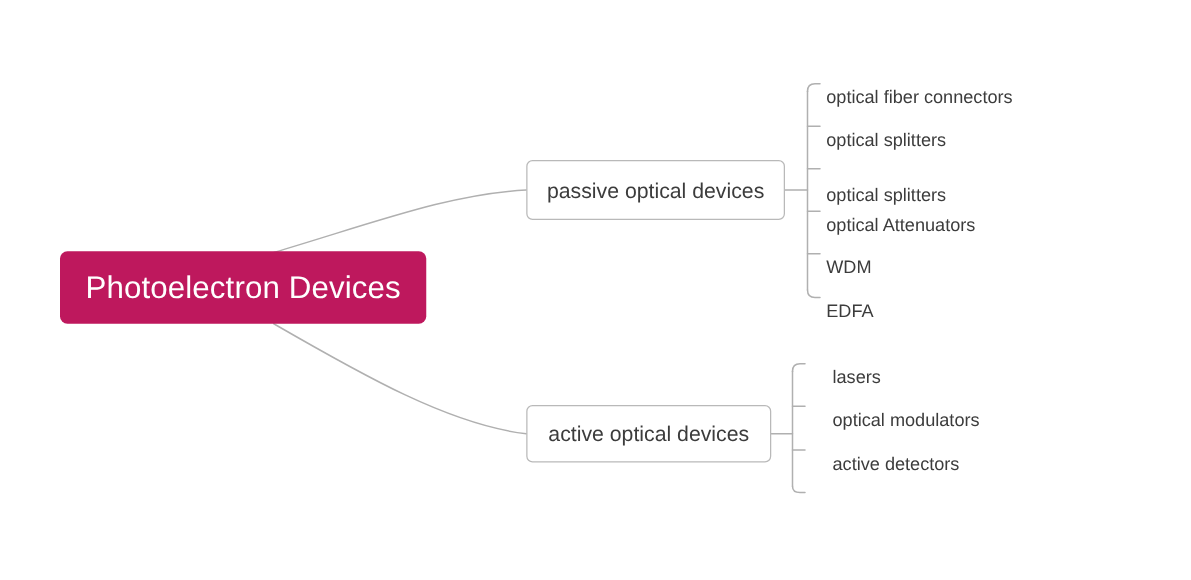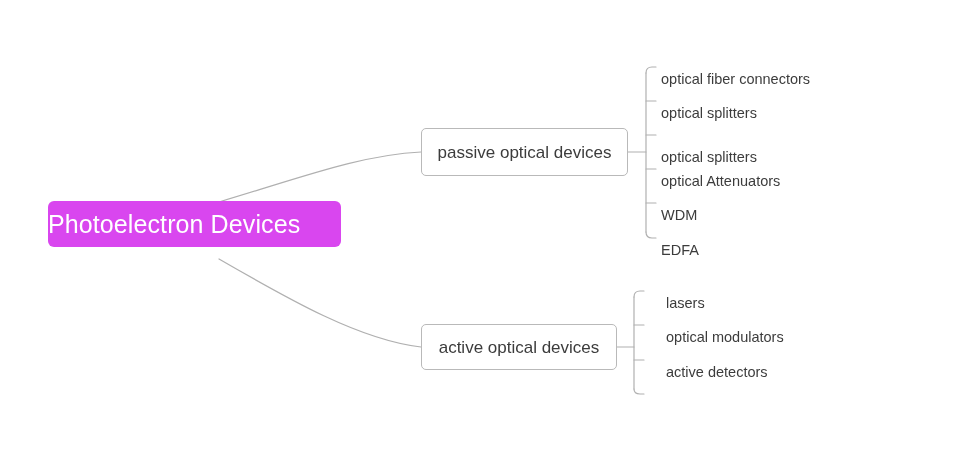--- a/index.html
+++ b/index.html
@@ -33,26 +33,26 @@
     height: 464px;
     pointer-events: none;
   }
 
   
   .root-node {
     position: absolute;
     left: 48px;
     top: 201px;
     width: 293px;
-    height: 46px;
-    background: #d946ef;
+    height: 58px;
+    background: #be185d;
     border-radius: 6px;
     display: flex;
     align-items: center;
-    justify-content: flex-start;
+    justify-content: center;
     box-sizing: border-box;
   }
   .root-node .root-label {
     color: #ffffff;
     font-size: 25px;
     font-weight: 400;
     letter-spacing: 0.1px;
     line-height: 1;
     white-space: nowrap;
   }

